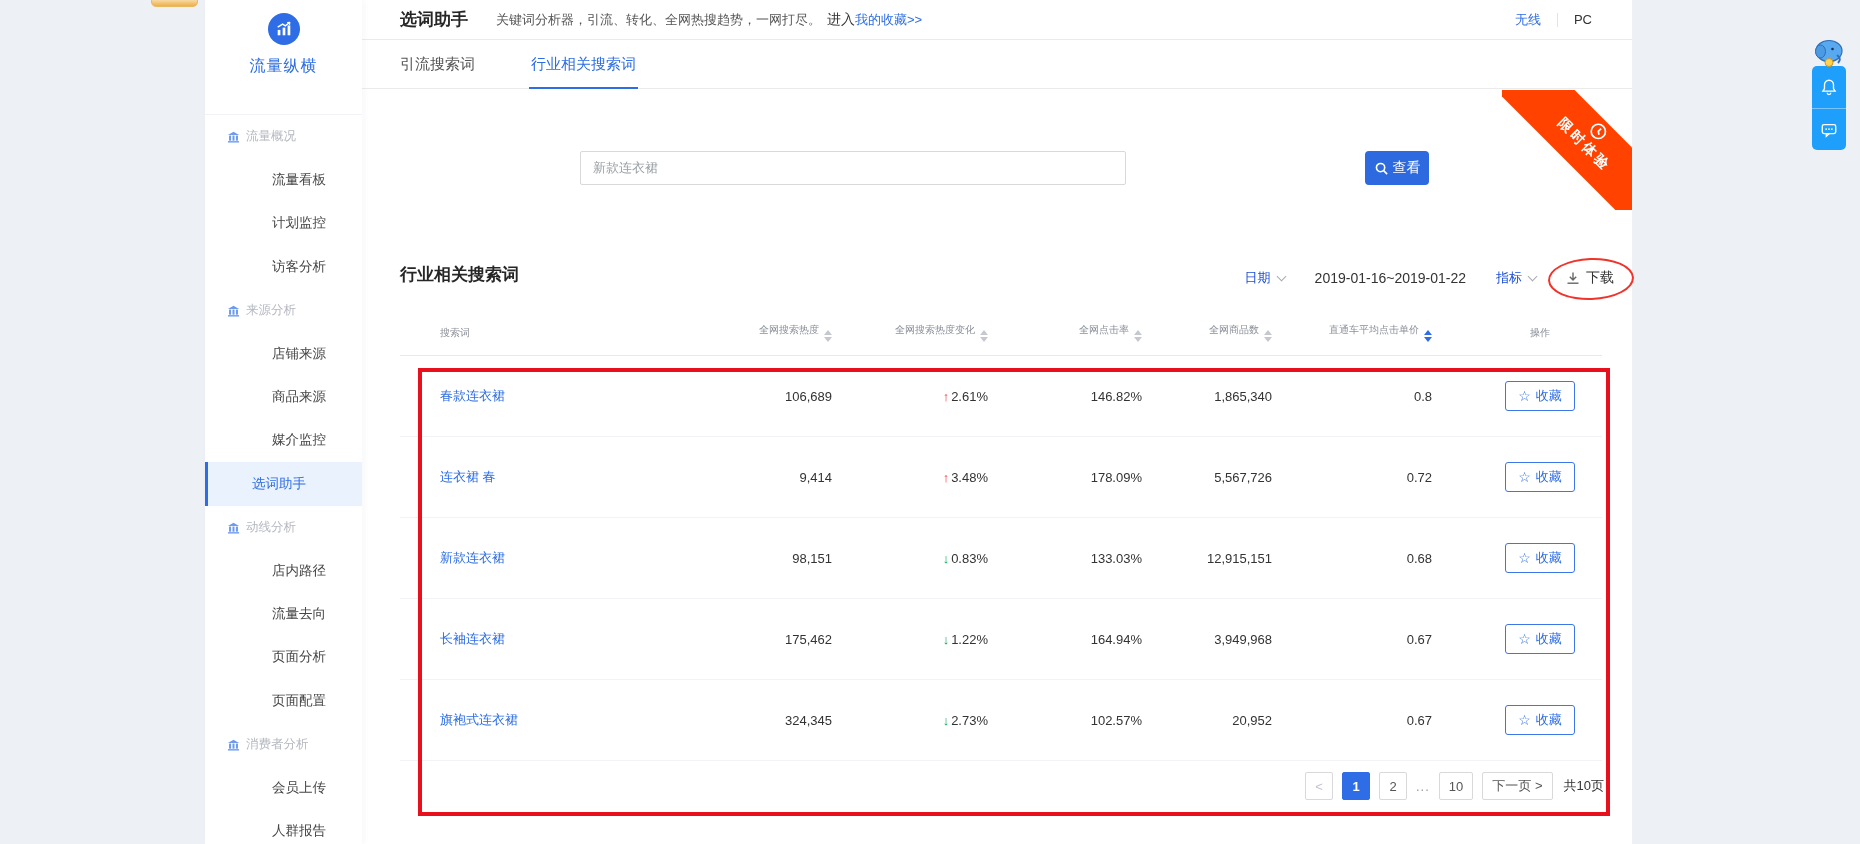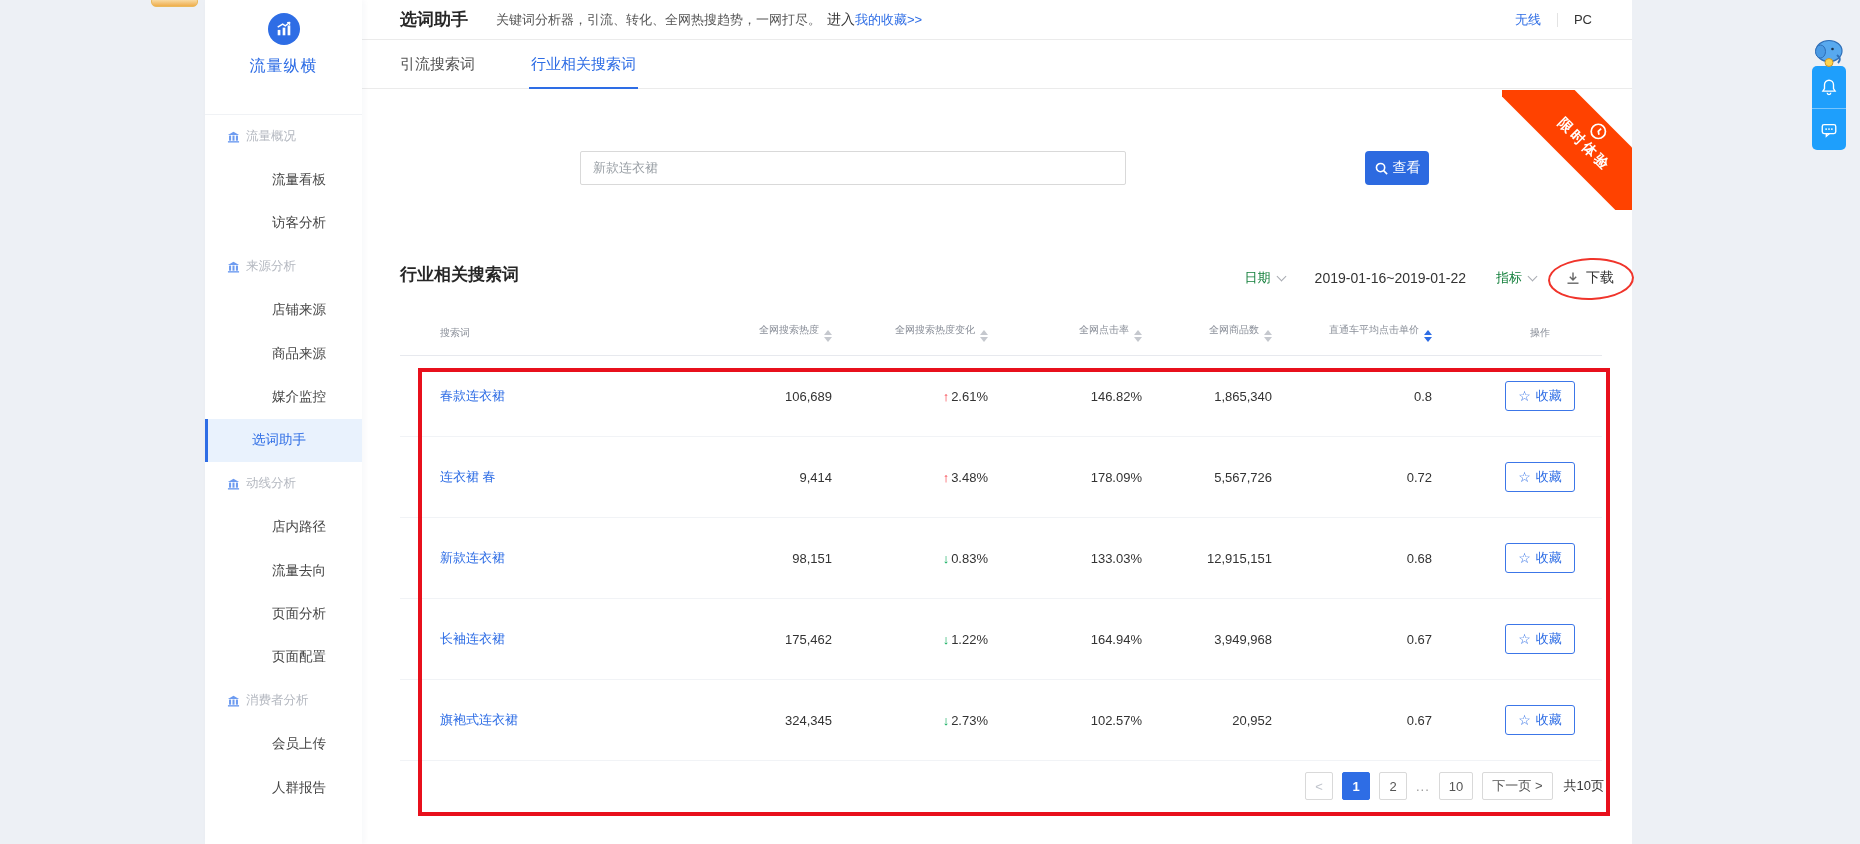--- a/index.html
+++ b/index.html
@@ -54,21 +54,21 @@
   
   .ribbon-clip { position:absolute; top:90px; right:0; width:130px; height:120px; overflow:hidden; z-index:5; }
   .ribbon-band { position:absolute; left:-20px; top:24px; width:210px; height:56px; background:#ff4200;
     transform:rotate(45deg); display:flex; flex-direction:column; align-items:center; padding-top:3px; gap:1px;
     color:#fff; cursor:pointer; }
   .ribbon-text { font-size:14px; font-weight:bold; letter-spacing:3px; }
 
   
   .panel-title { position:absolute; left:38px; top:263px; font-size:17px; font-weight:bold; color:#262626; }
   .controls { position:absolute; top:262px; right:18px; height:32px; display:flex; align-items:center; gap:30px; }
-  .ctl-group { display:flex; align-items:center; gap:7px; font-size:13px; color:#15803d; cursor:pointer; }
+  .ctl-group { display:flex; align-items:center; gap:7px; font-size:13px; color:#1d4ed8; cursor:pointer; }
   .chev { width:7px; height:7px; border-right:1.5px solid #a8abb2; border-bottom:1.5px solid #a8abb2;
     transform:rotate(45deg); margin-top:-4px; }
   .date-text { font-size:14px; color:#333; }
   .dl-group { position:relative; display:flex; align-items:center; gap:6px; font-size:14px; color:#333; cursor:pointer; }
   .dl-ellipse { position:absolute; left:-18px; top:-11px; width:86px; height:42px; border:2px solid #f0342b;
     border-radius:50%; transform:rotate(-2deg); pointer-events:none; }
 
   .thead { position:absolute; top:310px; left:38px; right:30px; height:46px; display:flex; align-items:center;
     padding-left:40px; border-bottom:1px solid #e7e9ee; font-size:10px; color:#8a8f99; }
   .tbody { position:absolute; top:356px; left:38px; right:30px; }
@@ -148,20 +148,23 @@
               <rect x="9.6" y="6" width="2.2" height="5.5" fill="#6d9bf0"></rect>
               <rect x="1" y="12" width="12" height="1.5" fill="#6d9bf0"></rect>
             </svg>
           </span>
         <span>流量概况</span>
       </div>
       <div class="m-row m-item">
           <span>流量看板</span>
         </div>
       <div class="m-row m-item">
+          <span>计划监控</span>
+        </div>
+      <div class="m-row m-item">
           <span>访客分析</span>
         </div>
       <div class="m-row m-section">
         <span class="sec-icon">
             <svg width="13" height="13" viewBox="0 0 14 14">
               <path d="M1 5.5 L7 2 L13 5.5 Z" fill="#6d9bf0"></path>
               <rect x="2.2" y="6" width="2.2" height="5.5" fill="#6d9bf0"></rect>
               <rect x="5.9" y="6" width="2.2" height="5.5" fill="#6d9bf0"></rect>
               <rect x="9.6" y="6" width="2.2" height="5.5" fill="#6d9bf0"></rect>
               <rect x="1" y="12" width="12" height="1.5" fill="#6d9bf0"></rect>

